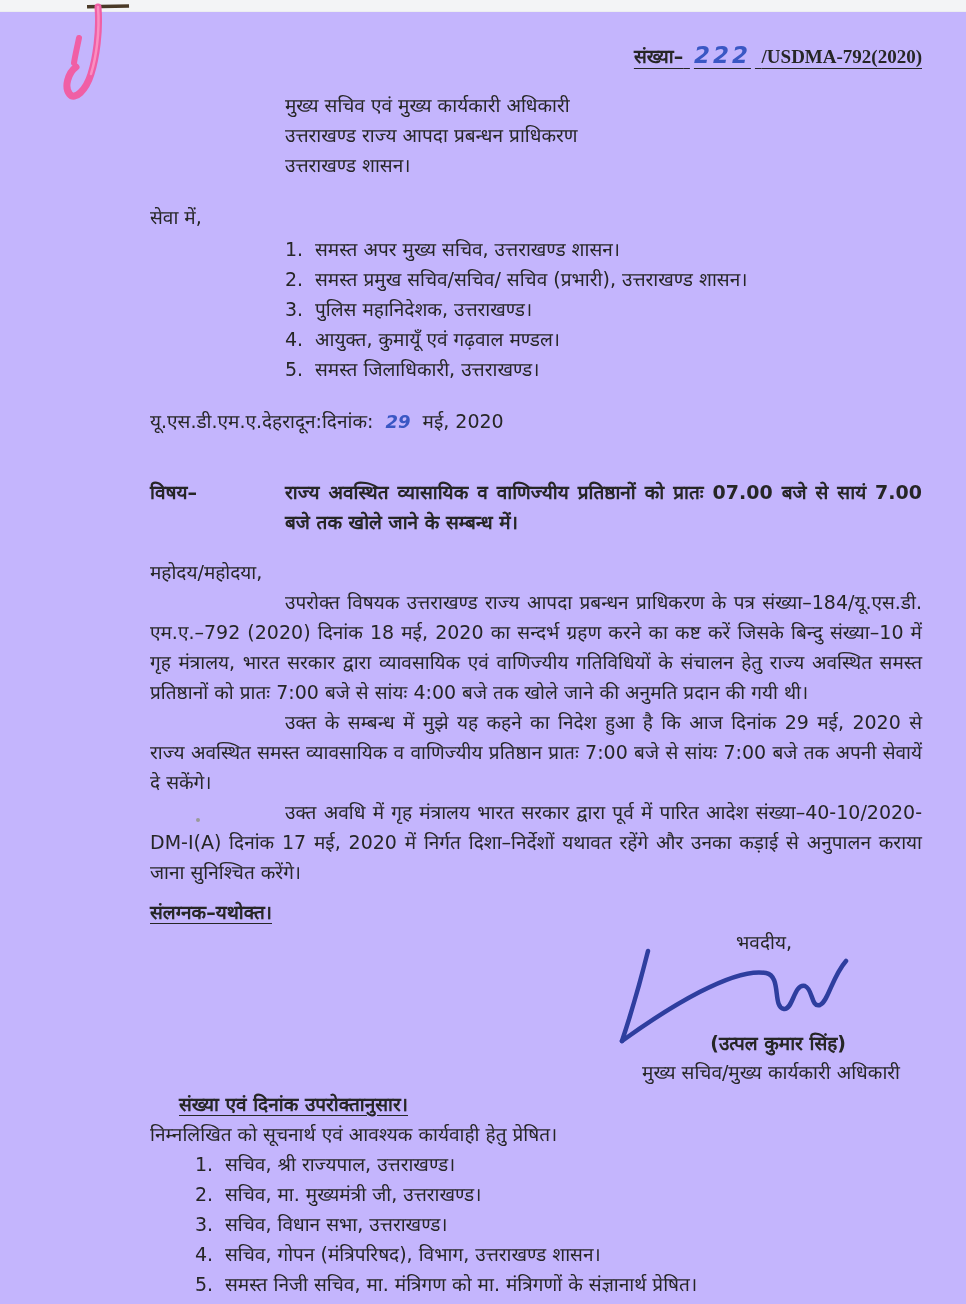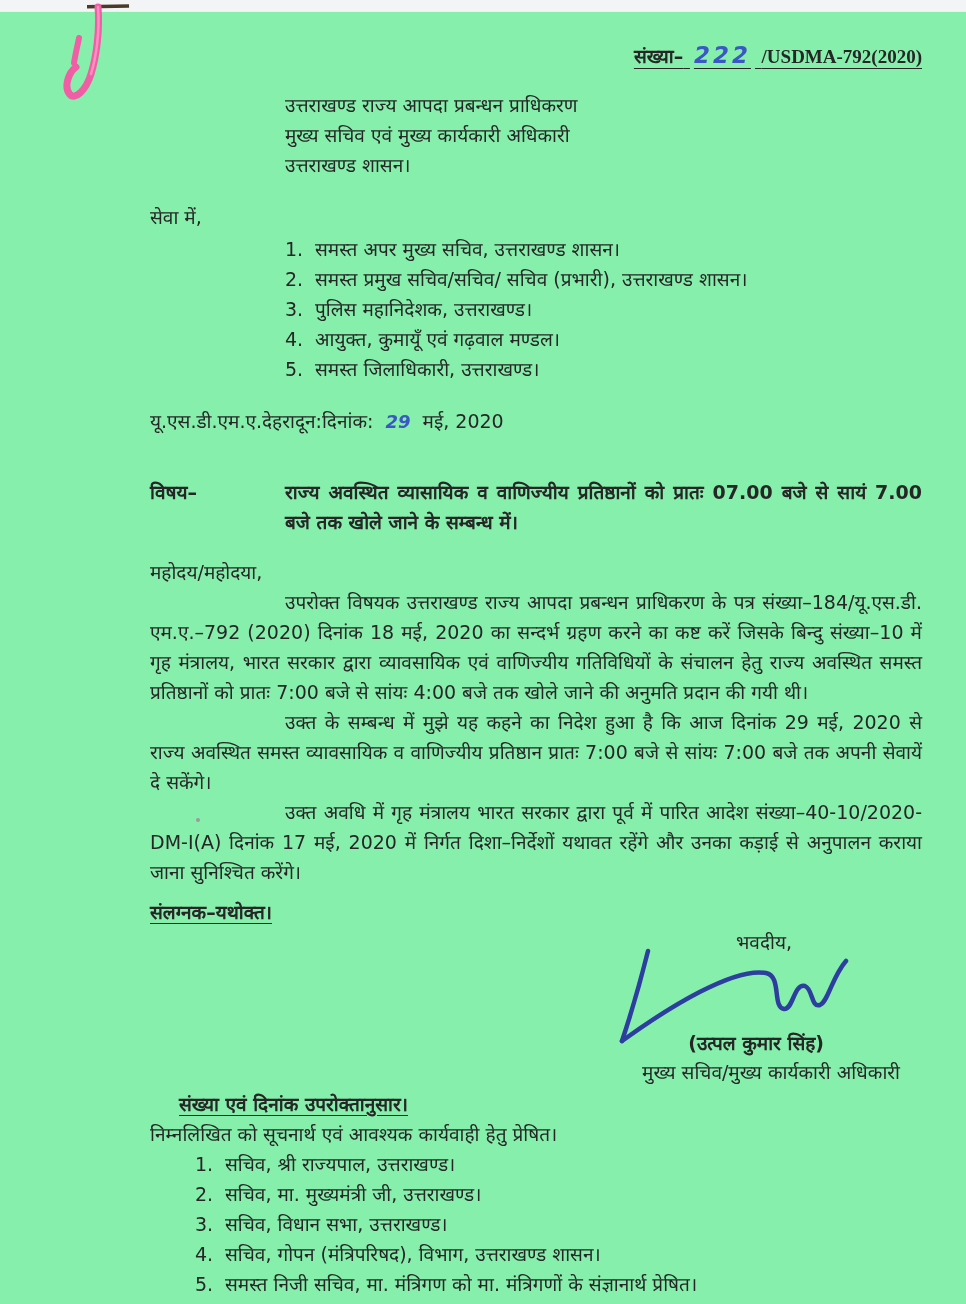--- a/index.html
+++ b/index.html
@@ -1,19 +1,19 @@
 <!DOCTYPE html>
 <html lang="hi"><head>
 <meta charset="utf-8">
 <style>
   html,body{margin:0;padding:0;background:#eceef0;}
   .page{
     position:relative;
     width:966px;height:1304px;
-    background:#86efac;
+    background:#c4b5fd;
     overflow:hidden;
     font-family:"DejaVu Sans","Liberation Sans",sans-serif;
     color:#262626;
     font-size:19px;
     line-height:30px;
   }
   .top-band{position:absolute;top:0;left:0;width:966px;height:11px;background:#f3f4f6;border-bottom:1px solid #eceef0;}
   .paperclip{position:absolute;top:0;left:62px;width:70px;height:110px;}
   .content{position:absolute;left:150px;top:40px;width:772px;}
   .ref-line{
@@ -39,21 +39,21 @@
   .subject-row{display:flex;margin-top:40px;}
   .subject-label{width:135px;flex:0 0 135px;font-weight:bold;}
   .subject-text{font-weight:bold;width:640px;text-align:justify;}
   .salutation{margin-top:20px;}
   .para{text-align:justify;text-indent:135px;margin:0;}
   .enclosure{font-weight:bold;text-decoration:underline;text-underline-offset:4px;margin-top:10px;}
   .stray-dot{position:absolute;left:196px;top:818px;width:4px;height:4px;border-radius:50%;background:#9a9a9a;}
   .sig-block{position:relative;height:150px;}
   .closing{position:absolute;right:130px;top:0;}
   .sig-svg{position:absolute;right:58px;top:18px;}
-  .sig-name{position:absolute;right:98px;top:101px;font-weight:bold;text-align:right;}
+  .sig-name{position:absolute;right:76px;top:101px;font-weight:bold;text-align:right;}
   .sig-desig{position:absolute;right:22px;top:130px;}
   .cc-heading{font-weight:bold;text-decoration:underline;text-underline-offset:4px;margin-top:12px;margin-left:29px;}
 </style>
 </head>
 <body>
 
 <div class="page">
   <div class="top-band"></div>
 
   <svg class="paperclip" viewBox="0 0 70 110" width="70" height="110">
@@ -67,22 +67,22 @@
 
   <div class="content">
 
     <div class="ref-line">
       <span>संख्या–</span>
       <span class="ref-hand">222</span>
       <span class="latin-serif">/USDMA-792(2020)</span>
     </div>
 
     <div class="indent-block">
+      <span class="addr-line">मुख्य सचिव एवं मुख्य कार्यकारी अधिकारी</span>
       <span class="addr-line">उत्तराखण्ड राज्य आपदा प्रबन्धन प्राधिकरण</span>
-      <span class="addr-line">मुख्य सचिव एवं मुख्य कार्यकारी अधिकारी</span>
       <span class="addr-line">उत्तराखण्ड शासन।</span>
     </div>
 
     <div class="label" style="margin-top:22px;">सेवा में,</div>
     <div class="num-list">
       <div class="row">
           <span class="num">1.</span>
           <span>समस्त अपर मुख्य सचिव, उत्तराखण्ड शासन।</span>
         </div>
       <div class="row">

